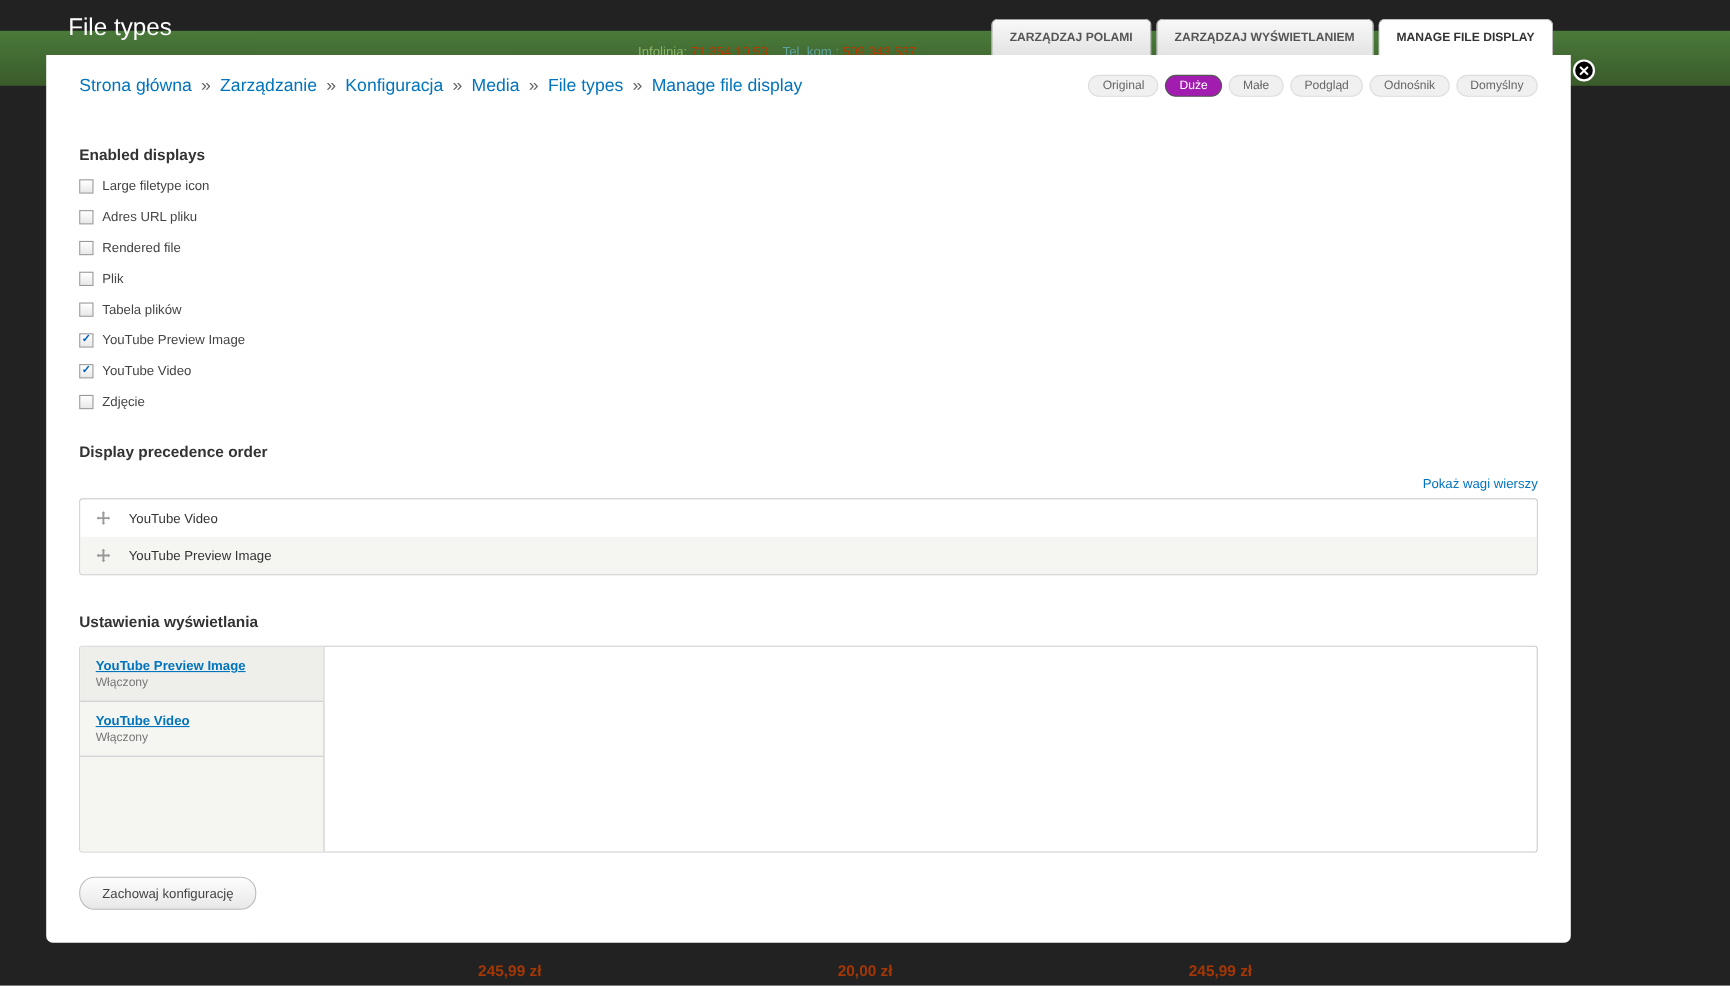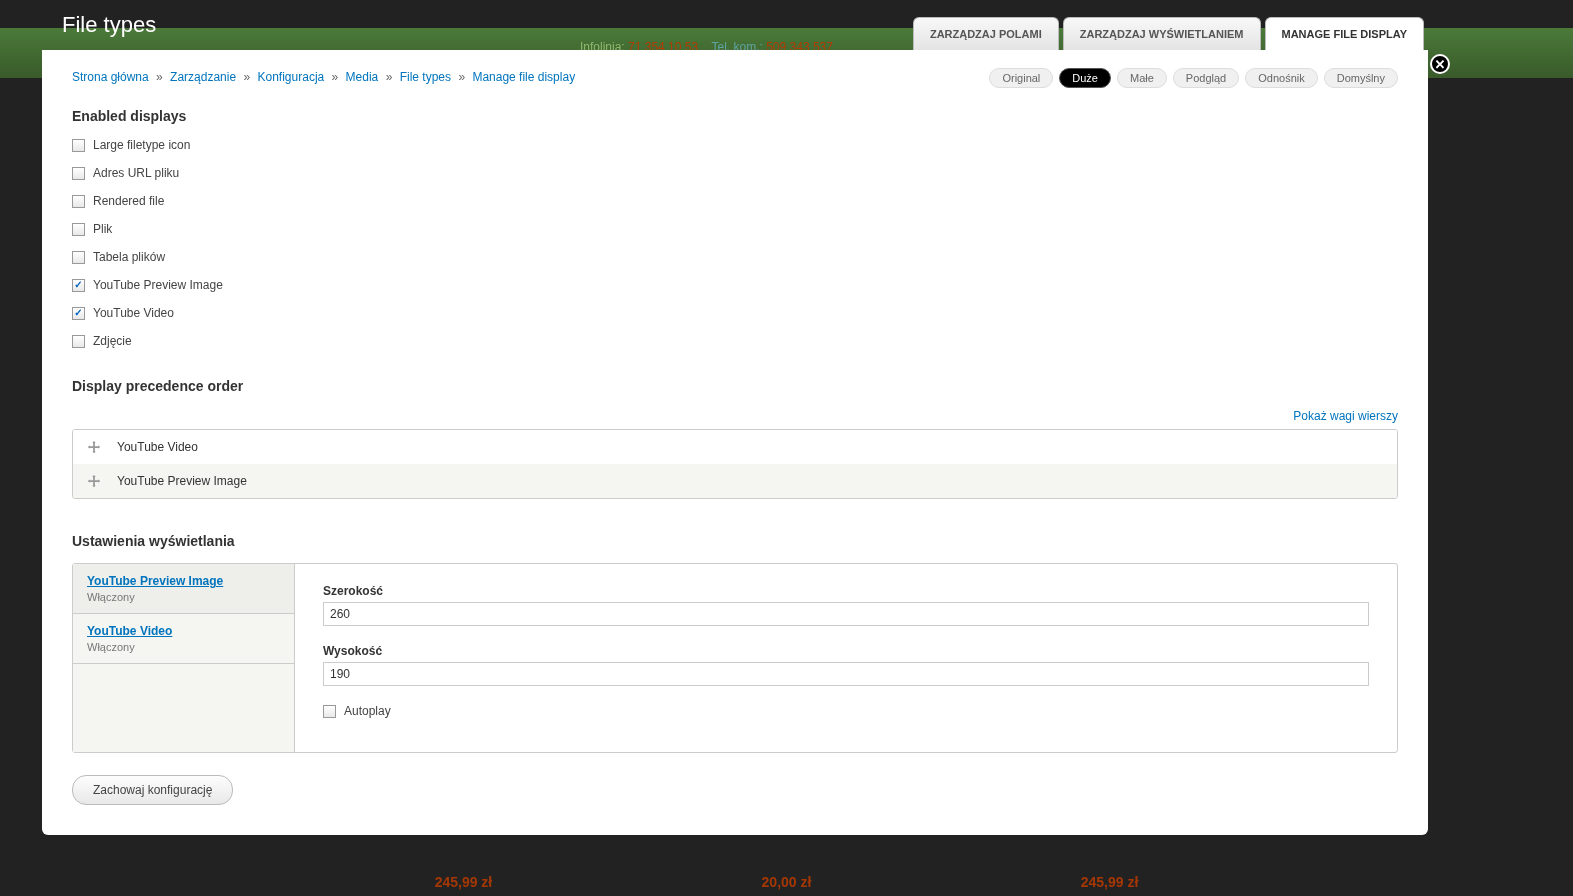--- a/index.html
+++ b/index.html
@@ -49,21 +49,21 @@
     color: #fff;
     font-size: 22px;
     font-weight: normal;
     padding-bottom: 12px;
     flex: 1;
   }
   .primary-tabs {
     display: flex;
     gap: 4px;
     align-items: flex-end;
-    margin-right: 4px;
+    margin-right: 16px;
     border-radius: 12px;
   }
   .primary-tab {
     background: linear-gradient(to bottom, #f8f8f8, #e4e4e4);
     border: 1px solid #bbb;
     border-bottom: none;
     border-radius: 6px 6px 0 0;
     padding: 10px 16px 10px 16px;
     font-size: 11px;
     font-weight: bold;
@@ -95,28 +95,28 @@
   .secondary-tab {
     background: #f0f0f0;
     border: 1px solid #ddd;
     border-radius: 10px;
     padding: 3px 12px;
     font-size: 11px;
     color: #666;
     cursor: pointer;
   }
   .secondary-tab.active {
-    background: #000000;
+    background: #a21caf;
     color: #fff;
     border-color: #555;
   }
   .breadcrumb {
-    font-size: 12px;
+    font-size: 16px;
     color: #0074bd;
-    margin-bottom: 24px;
+    margin-bottom: 44px;
   }
   .breadcrumb a { color: #0074bd; text-decoration: none; cursor: pointer; }
   .breadcrumb .sep { color: #666; margin: 0 4px; }
   .section-heading {
     font-size: 14px;
     font-weight: bold;
     color: #333;
     margin-bottom: 14px;
   }
   .checkbox-row {
@@ -393,33 +393,19 @@
         <div class="vtabs-list">
           <div class="vtab active">
             <div class="vtab-title">YouTube Preview Image</div>
             <div class="vtab-summary">Włączony</div>
           </div>
           <div class="vtab">
             <div class="vtab-title">YouTube Video</div>
             <div class="vtab-summary">Włączony</div>
           </div>
         </div>
-        <div class="vtabs-content">
-          <div class="field-group">
-            <label class="field-label">Szerokość</label>
-            <input class="text-input" type="text" value="260" style="">
-          </div>
-          <div class="field-group">
-            <label class="field-label">Wysokość</label>
-            <input class="text-input" type="text" value="190" style="">
-          </div>
-          <div class="checkbox-row">
-            <span class="cb"></span>
-            <span>Autoplay</span>
-          </div>
-        </div>
       </div>
     </div>
 
     <button class="save-button">Zachowaj konfigurację</button>
 
   </div>
 </div>
 
 </body></html>

